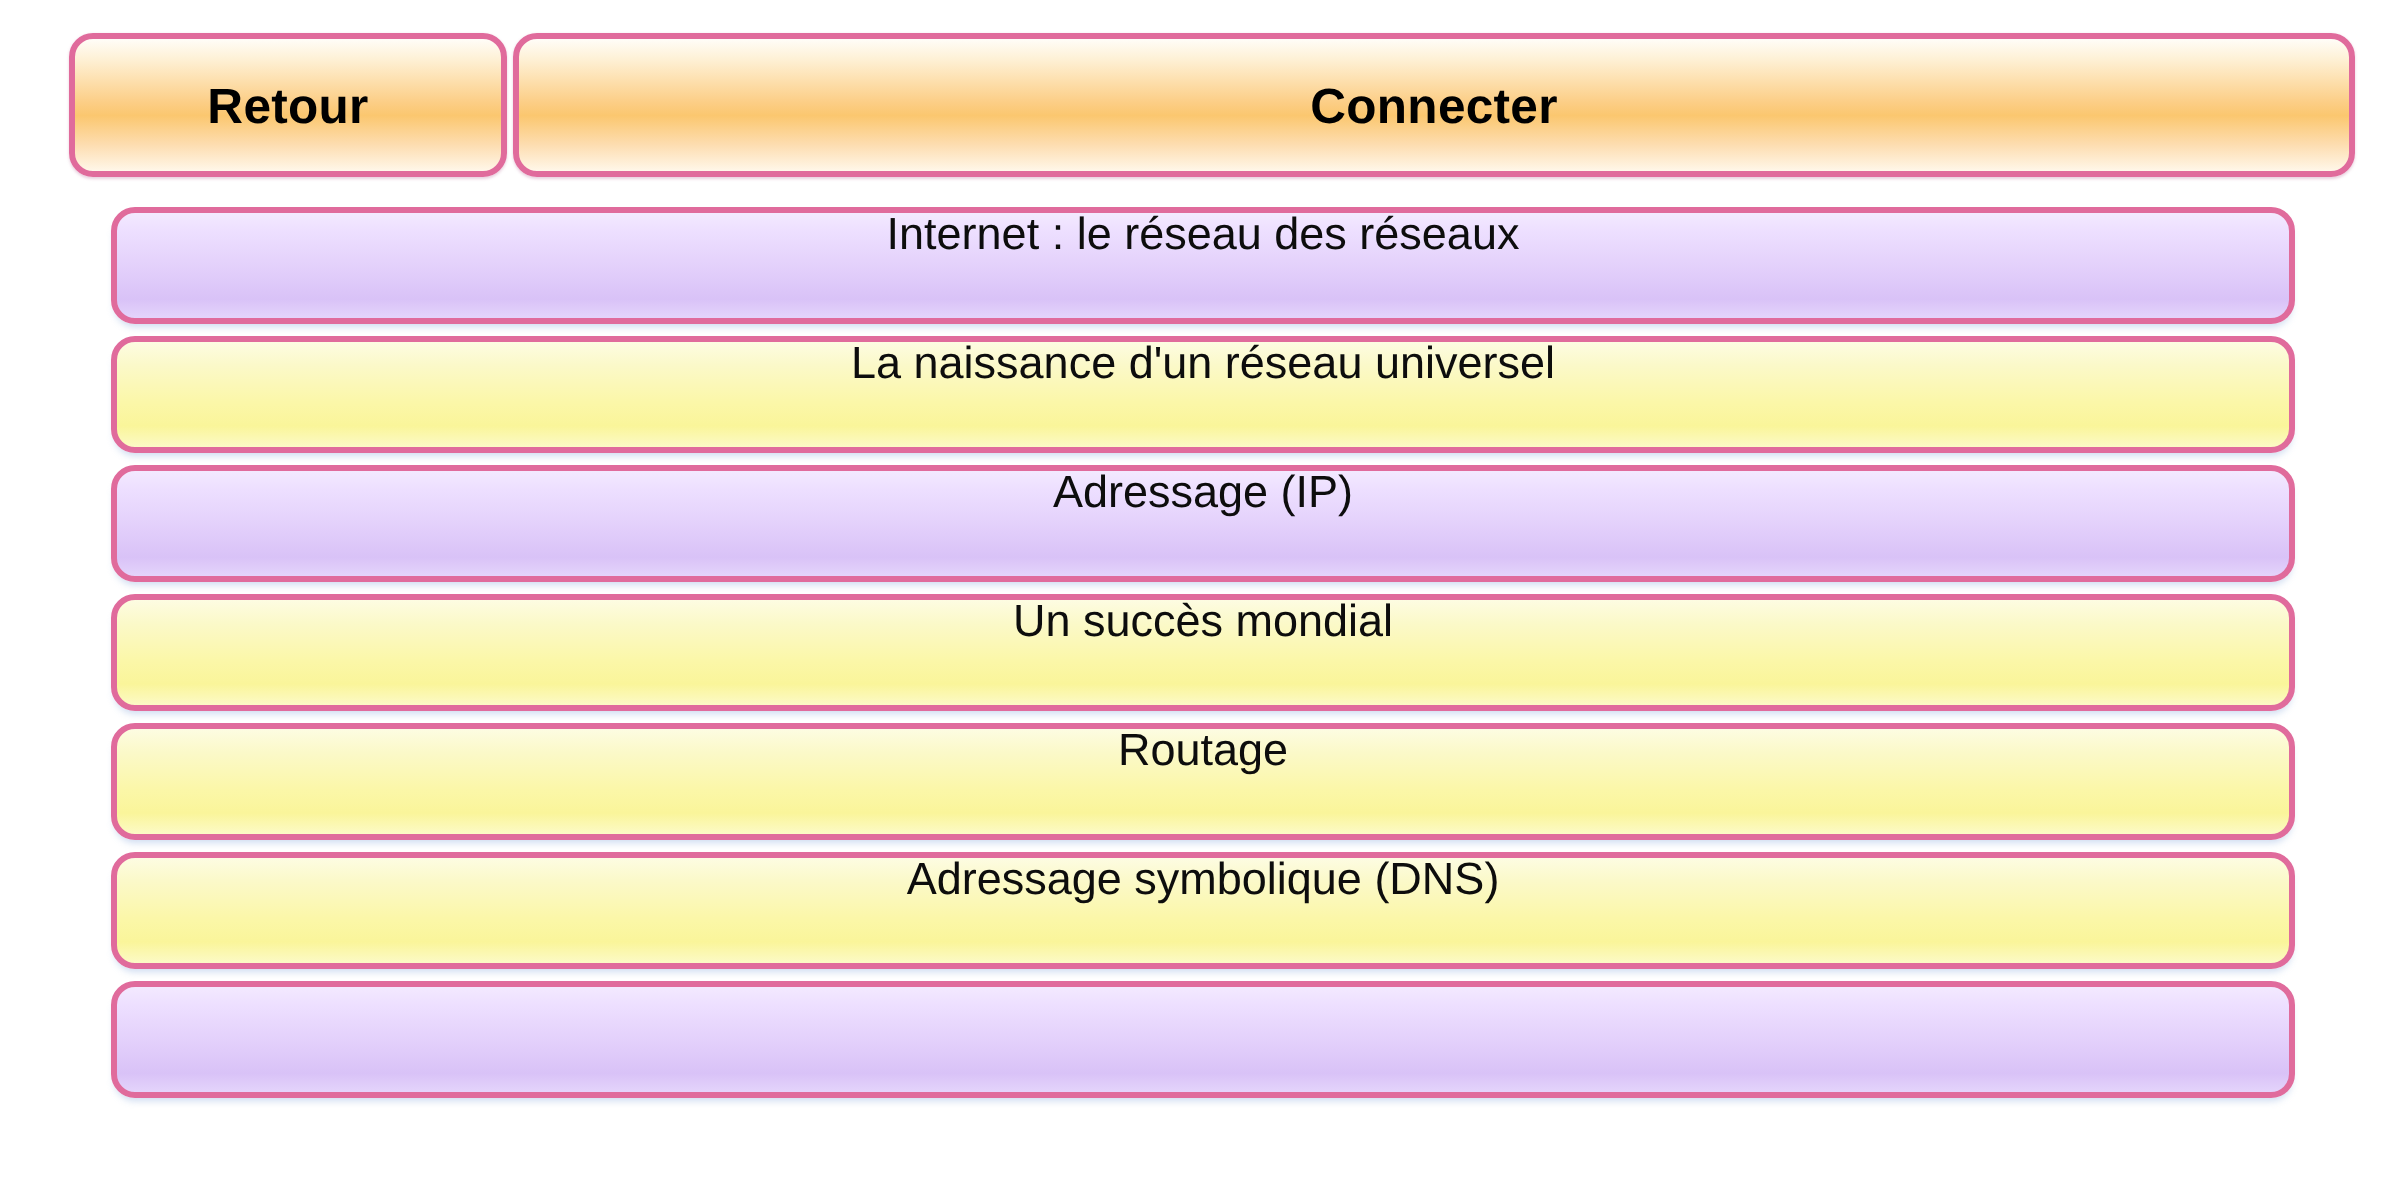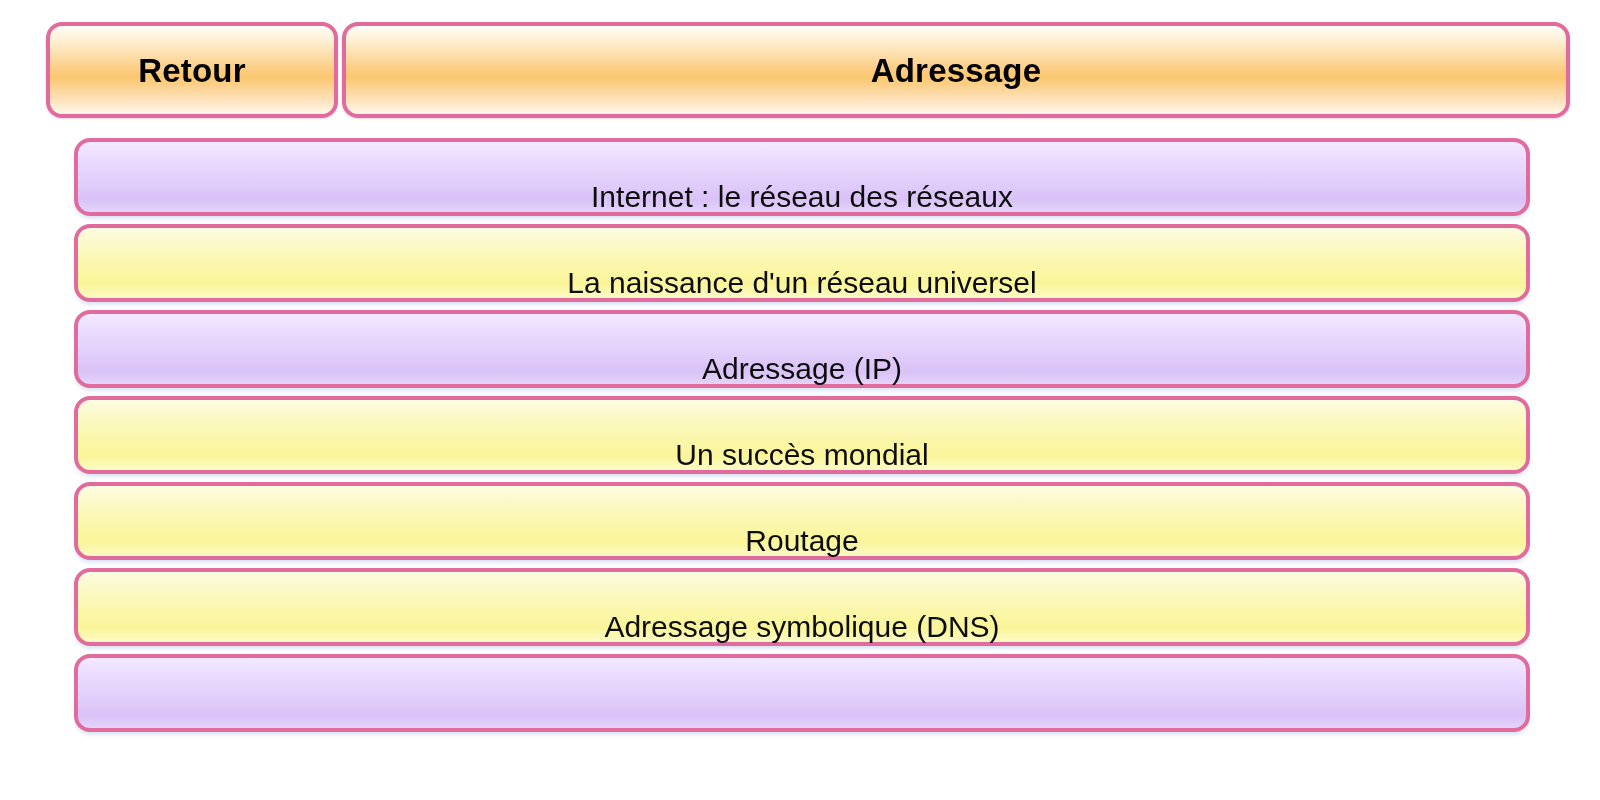--- a/index.html
+++ b/index.html
@@ -70,21 +70,21 @@
   }
 
   .list-item {
     position: relative;
     height: 78px;
     margin-bottom: 8px;
     border: 4px solid #e06b9c;
     border-radius: 16px;
     box-sizing: border-box;
     display: flex;
-    align-items: flex-end;
+    align-items: flex-start;
     justify-content: center;
     cursor: pointer;
     box-shadow: 0 4px 5px -2px rgba(150,180,225,0.45);
   }
 
   .list-item.purple {
     background: linear-gradient(to bottom,
         #f3e9ff 0%,
         #eddfff 18%,
         #e3d0fb 52%,
@@ -112,21 +112,21 @@
 </head>
 <body>
 
 <div id="app">
 
   <div class="topbar">
     <div class="nav-btn back">
       <span class="nav-label">Retour</span>
     </div>
     <div class="nav-btn connect">
-      <span class="nav-label">Adressage</span>
+      <span class="nav-label">Connecter</span>
     </div>
   </div>
 
   <div class="list" id="list-container">
       <div class="list-item purple">
         <span class="item-label">Internet : le réseau des réseaux</span>
       </div>
       <div class="list-item yellow">
         <span class="item-label">La naissance d'un réseau universel</span>
       </div>

